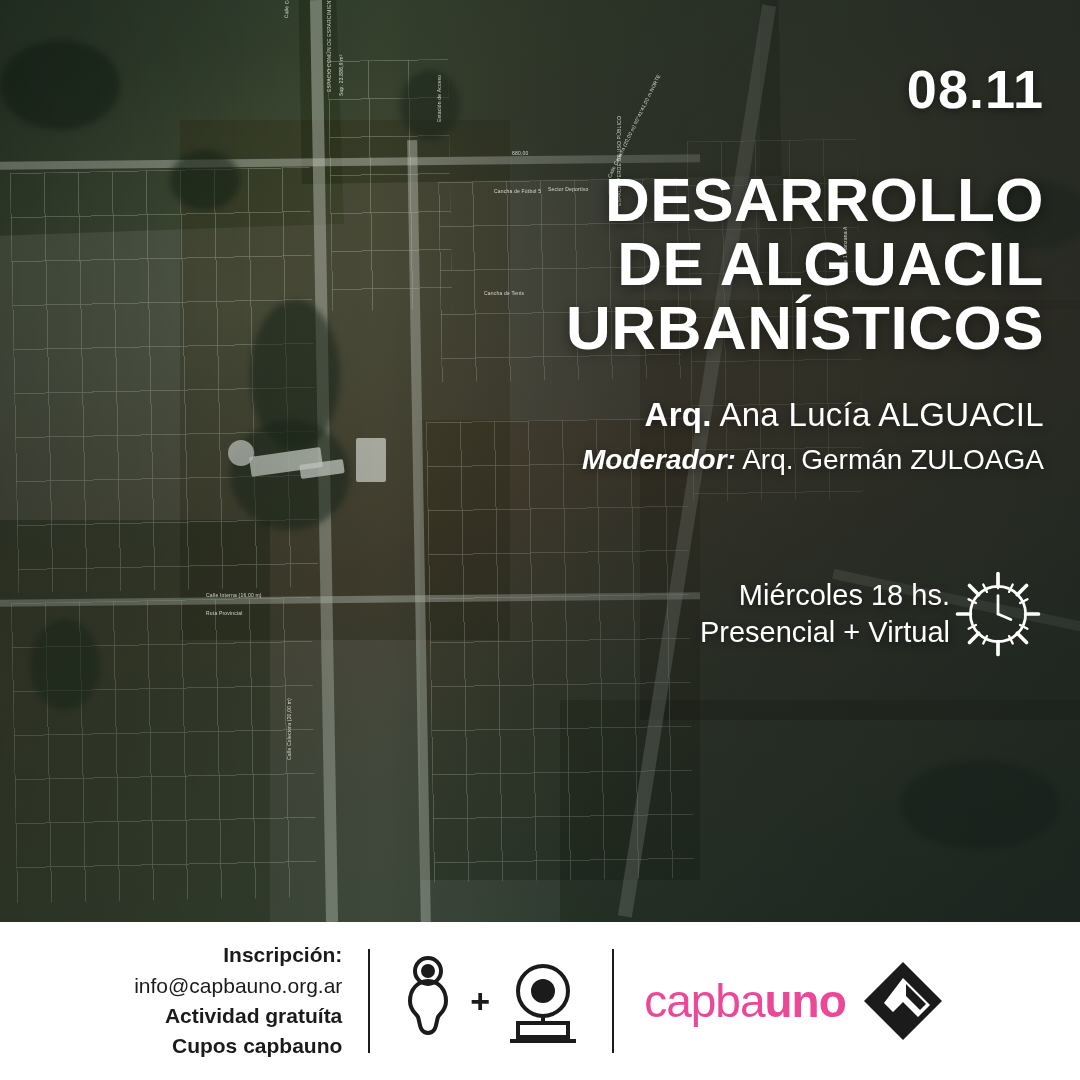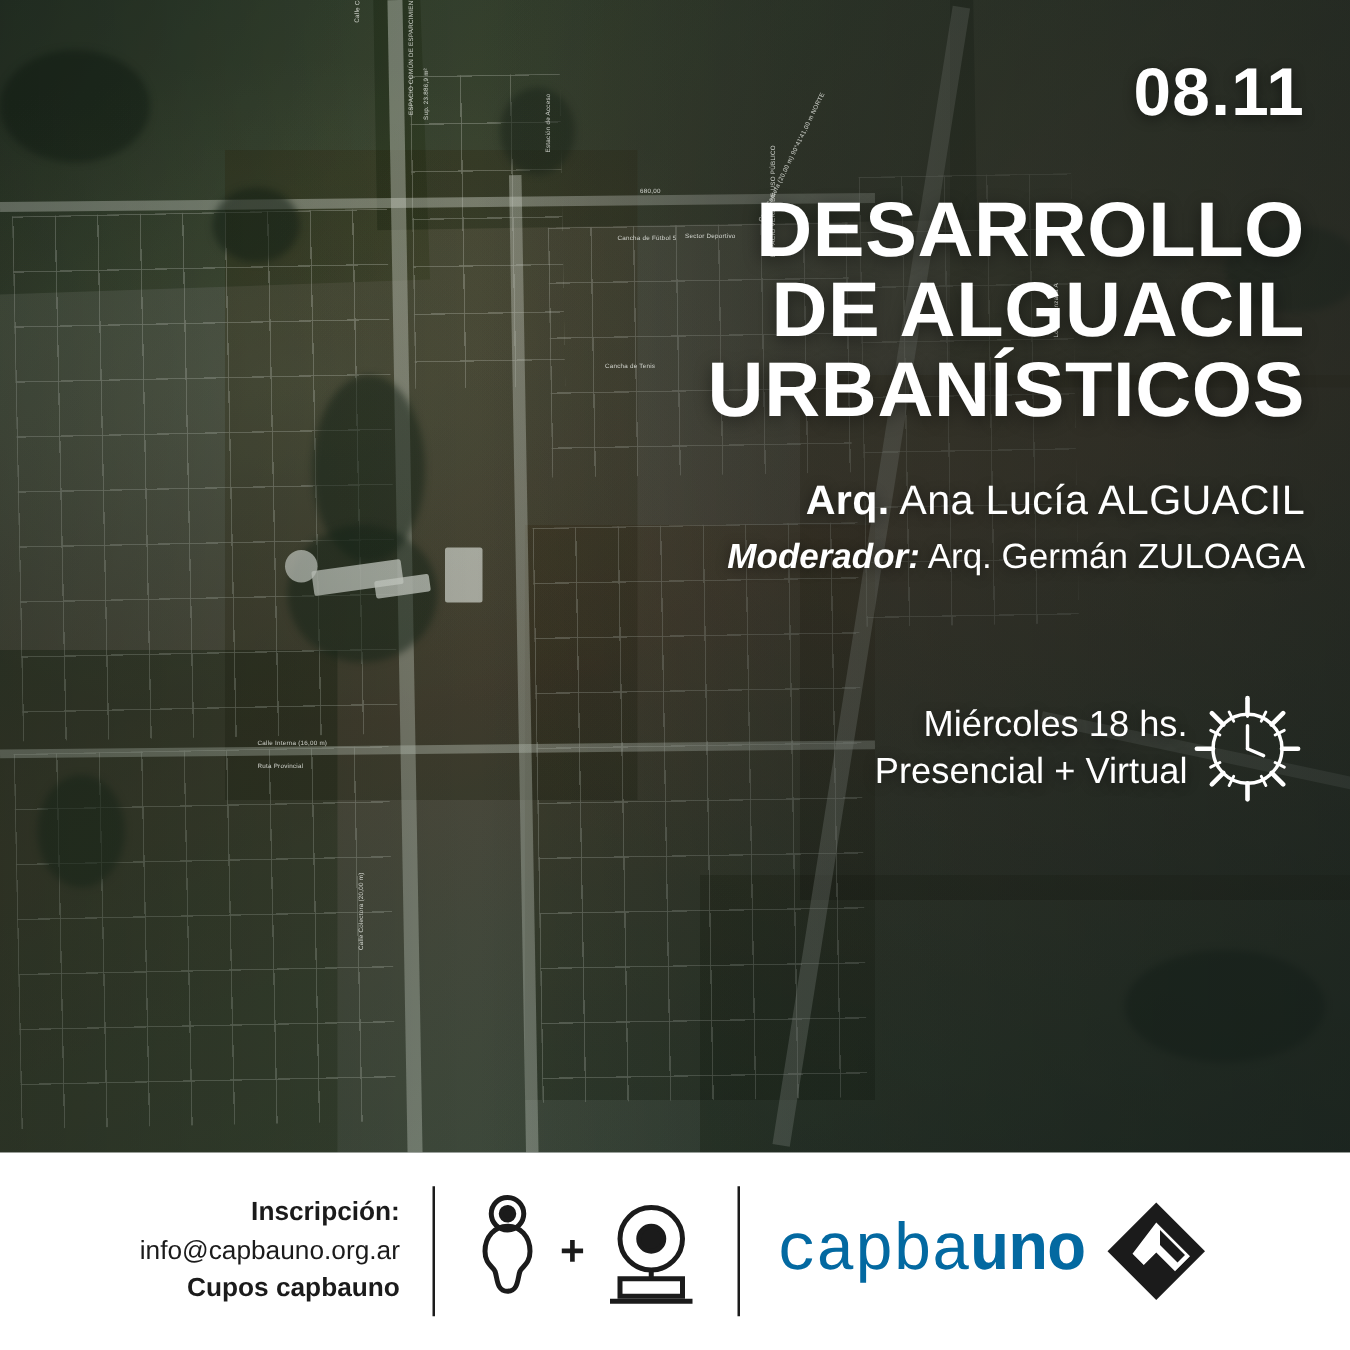--- a/index.html
+++ b/index.html
@@ -120,21 +120,21 @@
   
   .content {
     position: absolute;
     right: 36px;
     top: 0;
     width: 640px;
     text-align: right;
     color: #ffffff;
   }
   .date {
-    margin-top: 47px;
+    margin-top: 62px;
     font-size: 54px;
     font-weight: 700;
     letter-spacing: 1px;
     line-height: 1;
     text-shadow: 0 2px 10px rgba(0,0,0,.45);
   }
   .title {
     margin-top: 52px;
     font-size: 62px;
     font-weight: 700;
@@ -212,25 +212,24 @@
     padding: 0 26px;
   }
   .plus { font-size: 34px; font-weight: 700; color: #1b1b1b; }
   .brand {
     padding-left: 30px;
     display: flex;
     align-items: center;
     gap: 14px;
   }
   .brand-text {
-    font-size: 53px;
-    color: #0369a1;
+    font-size: 46px;
+    color: #ec4899;
     letter-spacing: -1px;
     font-weight: 400;
-    font-family: Liberation Mono, monospace;
   }
   .brand-text b { font-weight: 700; }
 </style>
 </head>
 <body>
 
 <div class="poster">
 
   <div class="sat">
     <div class="field f1"></div>
@@ -348,20 +347,21 @@
         </g>
       </svg>
     </div>
   </div>
 
   <div class="footer">
 
     <div class="insc">
       <div class="b">Inscripción:</div>
       <div>info@capbauno.org.ar</div>
+      <div class="b">Actividad gratuíta</div>
       <div class="b">Cupos capbauno</div>
     </div>
 
     <div class="divider"></div>
 
     <div class="modes">
       <svg width="64" height="96" viewBox="0 0 64 96">
         <g fill="none" stroke="#1b1b1b" stroke-width="4">
           <circle cx="32" cy="18" r="13"></circle>
           <circle cx="32" cy="18" r="5" fill="#1b1b1b"></circle>

